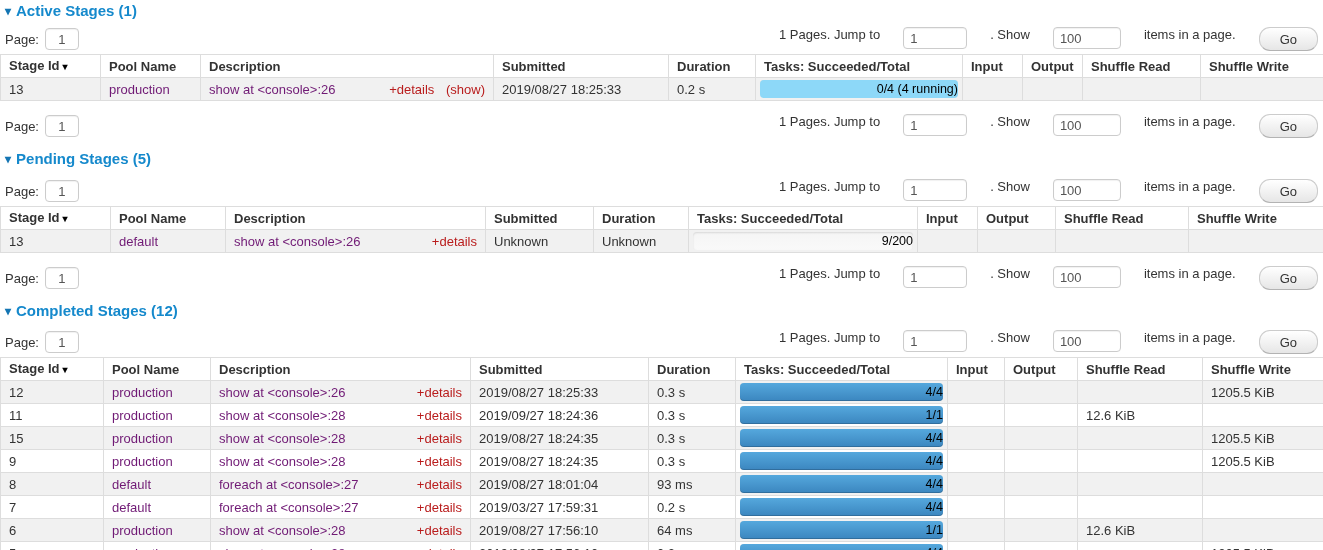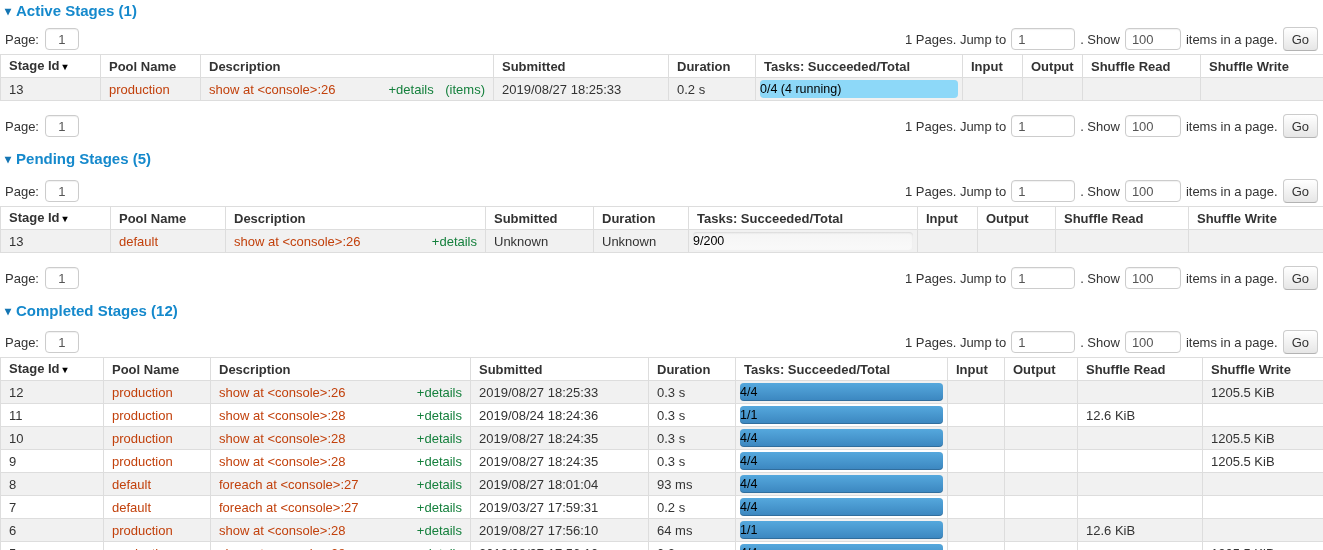--- a/index.html
+++ b/index.html
@@ -14,73 +14,73 @@
     margin:2px 0 0 5px;
     font-size:15px; font-weight:bold; color:#1589cc;
     display:flex; align-items:center;
   }
   .tri { font-size:12px; margin-right:5px; color:#1475b3; }
   .pagerow {
     margin:8px 5px 0 5px; height:24px;
     display:flex; align-items:center;
   }
   .mt11 { margin-top:11px; } .mt12 { margin-top:12px; } .mt13 { margin-top:13px; }
-  .pagrow-right { margin-left:auto; display:flex; align-items:center; color:#333; }
+  .pagrow-right { margin-left:auto; display:flex; align-items:flex-start; color:#333;gap:18px; }
   .pagrow-right > * { margin-left:5px; }
   input.pg {
     height:22px; border:1px solid #ccc; border-radius:4px;
     padding:1px 6px; font-size:13px; color:#555;
     font-family:"Liberation Sans", sans-serif;
     box-shadow: inset 0 1px 1px rgba(0,0,0,.06);
   }
   .page-input { width:34px; margin-left:6px; color:#999; text-align:center; }
   .jump-input { width:64px; }
-  .show-input { width:56px; }
+  .show-input { width:68px; }
   .go-btn {
-    height:24px; padding:2px 8px; font-size:13px; color:#333;
+    height:24px; padding:2px 20px; font-size:13px; color:#333;
     font-family:"Liberation Sans", sans-serif;
     background:linear-gradient(#ffffff,#e6e6e6);
-    border:1px solid #ccc; border-bottom-color:#b3b3b3; border-radius:4px;
+    border:1px solid #ccc; border-bottom-color:#b3b3b3; border-radius:11px;
     cursor:pointer;
   }
   table.stage-table {
     margin-top:3px; width:1323px;
     border-collapse:collapse; table-layout:fixed;
   }
   table.stage-table th, table.stage-table td {
     border:1px solid #ddd; padding:2px 8px;
     height:22px; line-height:17px; font-size:13px;
     overflow:hidden; white-space:nowrap; text-align:left;
   }
   table.stage-table th { font-weight:bold; color:#333; background:#fff; }
   tbody tr:nth-child(odd) { background:#f1f1f1; }
   tbody tr:nth-child(even) { background:#ffffff; }
-  .link { color:#c2410c; text-decoration:none; cursor:pointer; }
-  .muted { color:#15803d; cursor:pointer; }
+  .link { color:#701a75; text-decoration:none; cursor:pointer; }
+  .muted { color:#b91c1c; cursor:pointer; }
   .desc-cell a { float:left; }
   .desc-right { float:right; }
   .desc-right .kill { margin-left:8px; }
   .sort-arrow { font-size:10px; color:#000; margin-left:3px; }
   .tasks-cell { padding:2px 4px !important; }
   .progress {
     position:relative; height:18px; margin:0;
     background:linear-gradient(#f5f5f5,#f9f9f9);
     border-radius:4px;
     box-shadow: inset 0 1px 2px rgba(0,0,0,.12);
   }
   .fill { position:absolute; top:0; left:0; bottom:0; border-radius:4px; }
   .fill-done {
     width:100%;
     background:linear-gradient(#55a8dd,#3b86bf);
     box-shadow: inset 0 -1px 0 rgba(0,0,0,.18);
   }
   .fill-running { width:100%; background:#8dd8f8; }
   .fill-empty { width:0; }
   .bar-text {
-    position:relative; display:block; text-align:left;
+    position:relative; display:block; text-align:right;
     font-size:12.5px; line-height:18px; color:#000;
   }
 </style>
 </head>
 <body>
 
 <div class="section-title">
   <span class="tri">▾</span>
   <span>Active Stages (1)</span>
 </div>
@@ -124,21 +124,21 @@
   </tr>
 </thead>
   <tbody>
   <tr>
     <td>13</td>
     <td><a class="link">production</a></td>
     <td class="desc-cell">
       <a class="link">show at &lt;console&gt;:26</a>
       <span class="desc-right">
         <span class="muted">+details</span>
-        <span class="muted kill opt">(items)</span>
+        <span class="muted kill opt">(show)</span>
       </span>
     </td>
     <td>2019/08/27 18:25:33</td>
     <td>0.2 s</td>
     <td class="tasks-cell">
       <div class="progress">
         <div class="fill fill-running"></div>
         <span class="bar-text">0/4 (4 running)</span>
       </div>
     </td>
@@ -315,36 +315,36 @@
   <tr>
     <td>11</td>
     <td><a class="link">production</a></td>
     <td class="desc-cell">
       <a class="link">show at &lt;console&gt;:28</a>
       <span class="desc-right">
         <span class="muted">+details</span>
         
       </span>
     </td>
-    <td>2019/08/24 18:24:36</td>
+    <td>2019/09/27 18:24:36</td>
     <td>0.3 s</td>
     <td class="tasks-cell">
       <div class="progress">
         <div class="fill fill-done"></div>
         <span class="bar-text">1/1</span>
       </div>
     </td>
     <td></td>
     <td></td>
     <td>12.6 KiB</td>
     <td></td>
   </tr>
 
   <tr>
-    <td>10</td>
+    <td>15</td>
     <td><a class="link">production</a></td>
     <td class="desc-cell">
       <a class="link">show at &lt;console&gt;:28</a>
       <span class="desc-right">
         <span class="muted">+details</span>
         
       </span>
     </td>
     <td>2019/08/27 18:24:35</td>
     <td>0.3 s</td>

